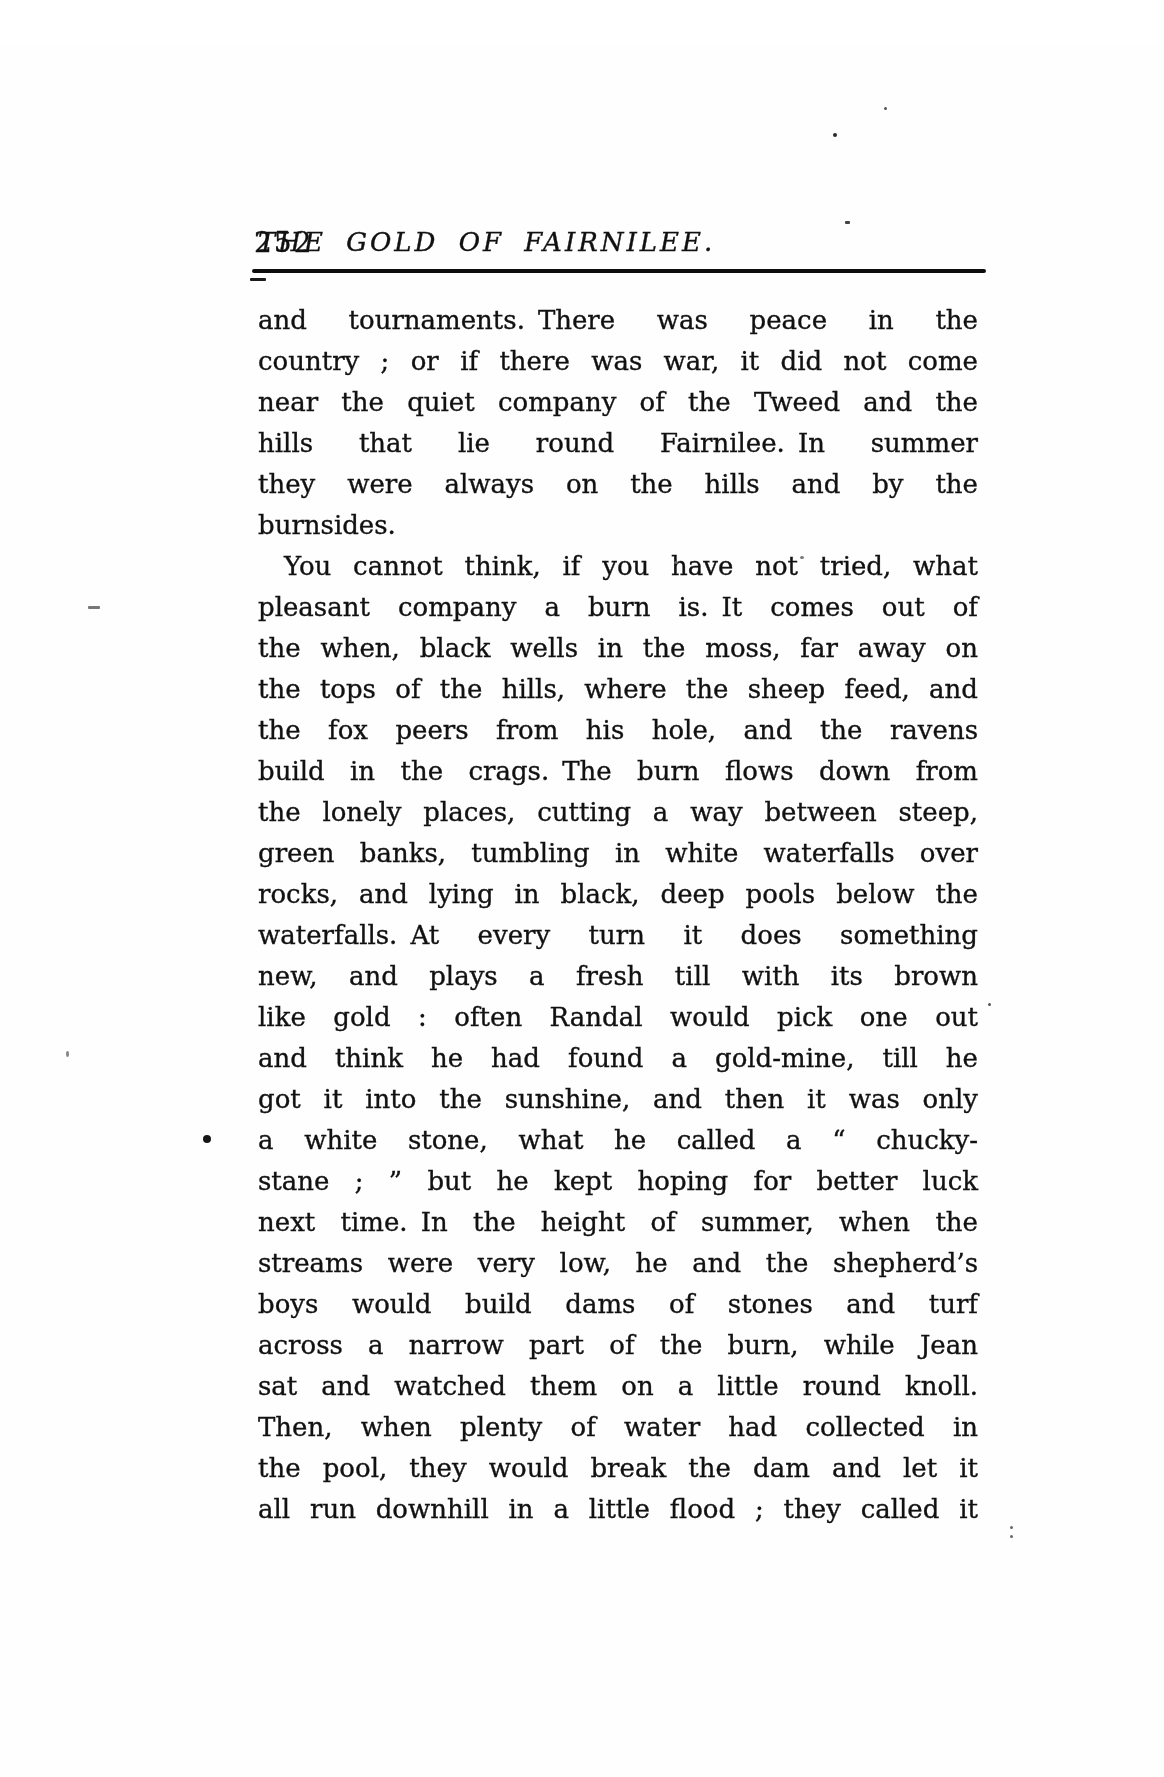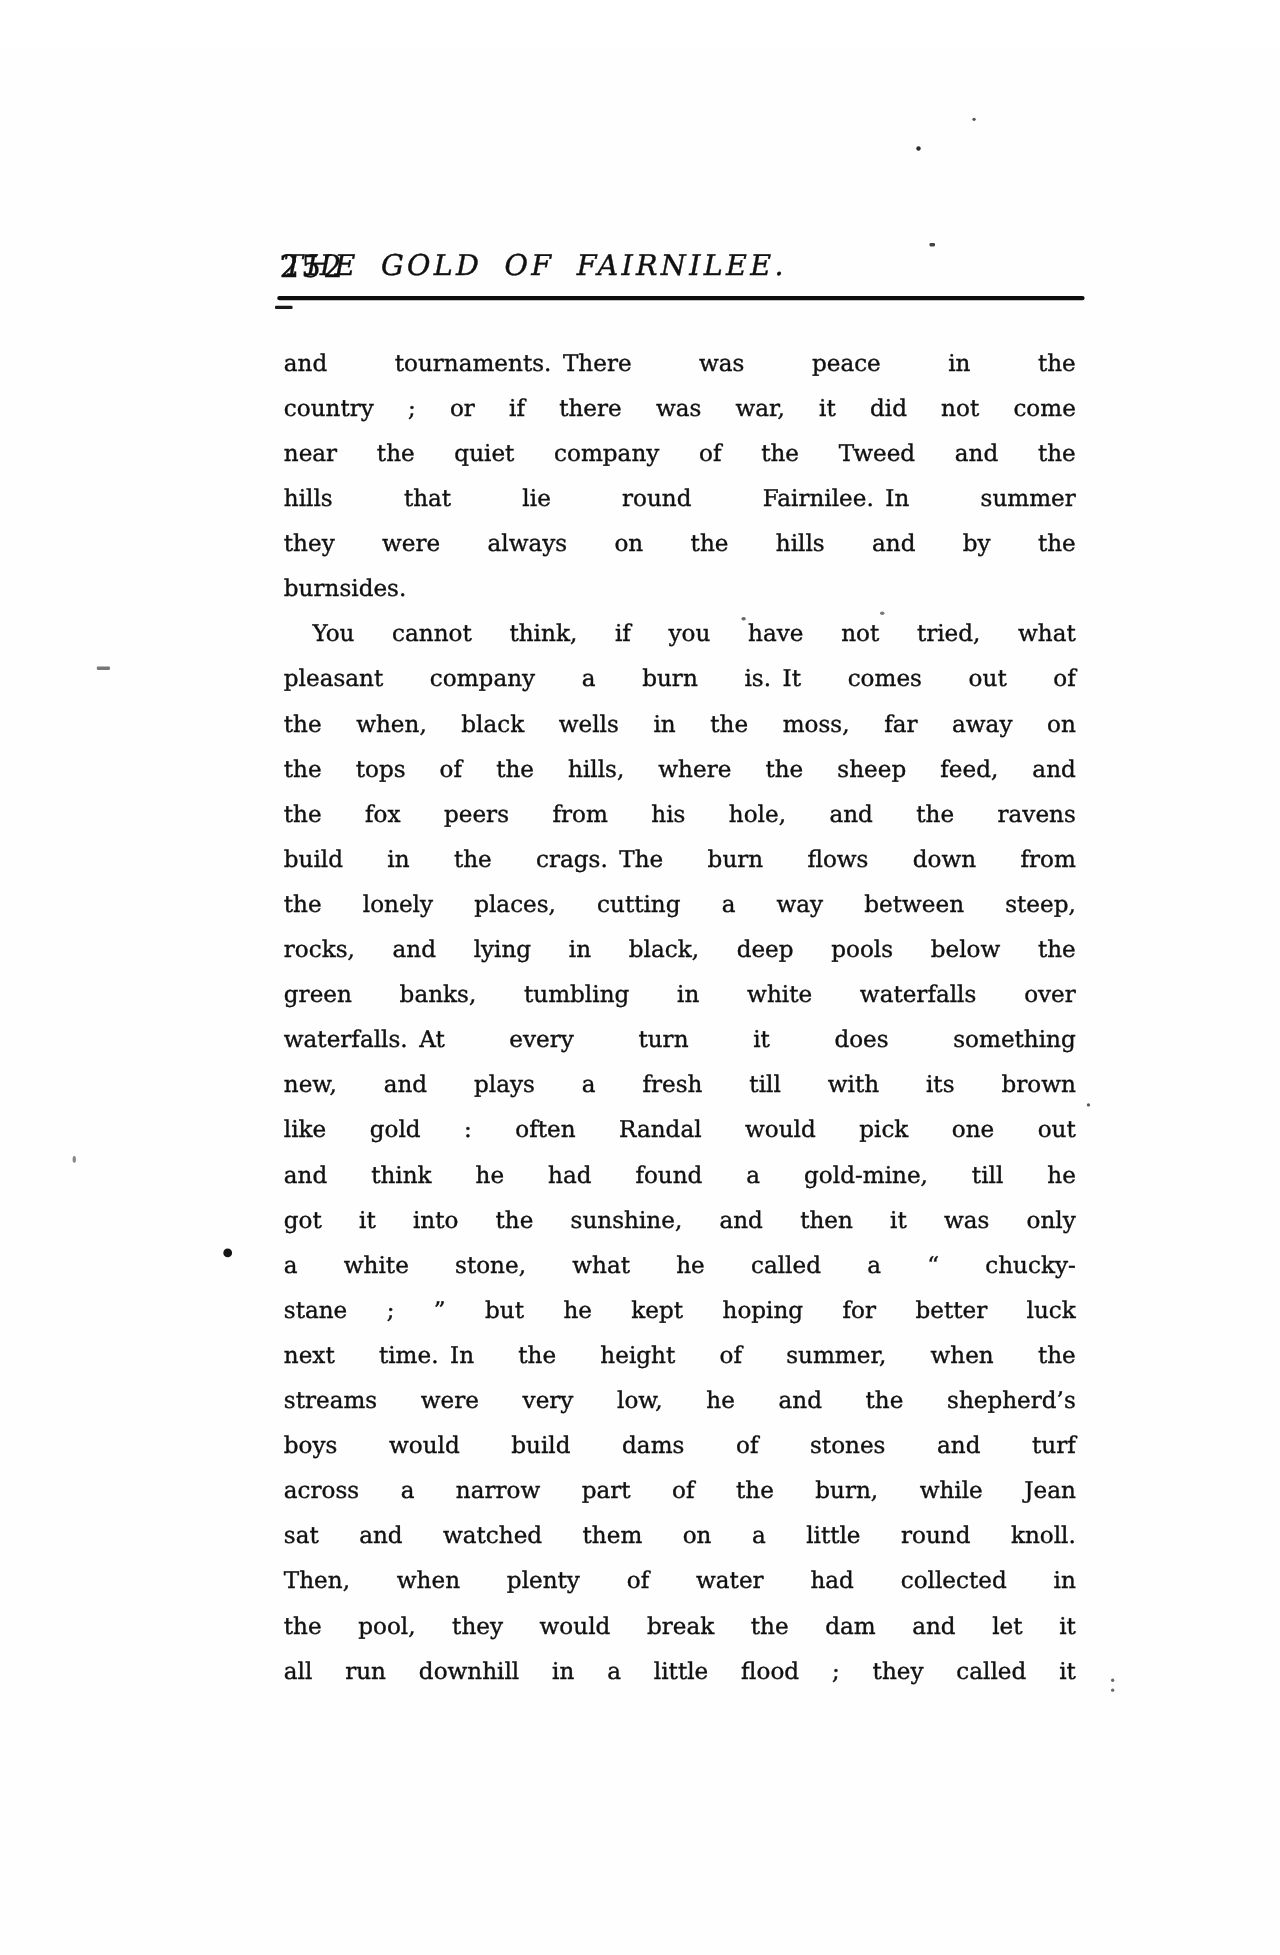--- a/index.html
+++ b/index.html
@@ -34,23 +34,23 @@
   }
   .head-rule {
     position: absolute;
     left: 252px; top: 224px;
     width: 734px; height: 4px;
     background: #0d0d0d;
     border-radius: 2px;
   }
   .body-block {
     position: absolute;
-    left: 258px; top: 265px;
+    left: 258px; top: 255px;
     width: 720px;
-    font-size: 21px;
+    font-size: 26px;
     line-height: 41px;
     word-spacing: 2px;
     -webkit-text-stroke: 0.35px #121212;
   }
   .line {
     height: 41px;
     text-align: justify;
     text-align-last: justify;
     white-space: normal;
   }
@@ -81,22 +81,22 @@
     <div class="line">they were always on the hills and by the</div>
     <div class="line short">burnsides.</div>
 
     <div class="line indent">You cannot think, if you have not tried, what</div>
     <div class="line">pleasant company a burn is. It comes out of</div>
     <div class="line">the when, black wells in the moss, far away on</div>
     <div class="line">the tops of the hills, where the sheep feed, and</div>
     <div class="line">the fox peers from his hole, and the ravens</div>
     <div class="line">build in the crags. The burn flows down from</div>
     <div class="line">the lonely places, cutting a way between steep,</div>
+    <div class="line">green banks, tumbling in white waterfalls over</div>
     <div class="line">rocks, and lying in black, deep pools below the</div>
-    <div class="line">green banks, tumbling in white waterfalls over</div>
     <div class="line">waterfalls. At every turn it does something</div>
     <div class="line">new, and plays a fresh till with its brown</div>
     <div class="line">like gold : often Randal would pick one out</div>
     <div class="line">and think he had found a gold-mine, till he</div>
     <div class="line">got it into the sunshine, and then it was only</div>
     <div class="line">a white stone, what he called a “ chucky-</div>
     <div class="line">stane ; ” but he kept hoping for better luck</div>
     <div class="line">next time. In the height of summer, when the</div>
     <div class="line">streams were very low, he and the shepherd’s</div>
     <div class="line">boys would build dams of stones and turf</div>

